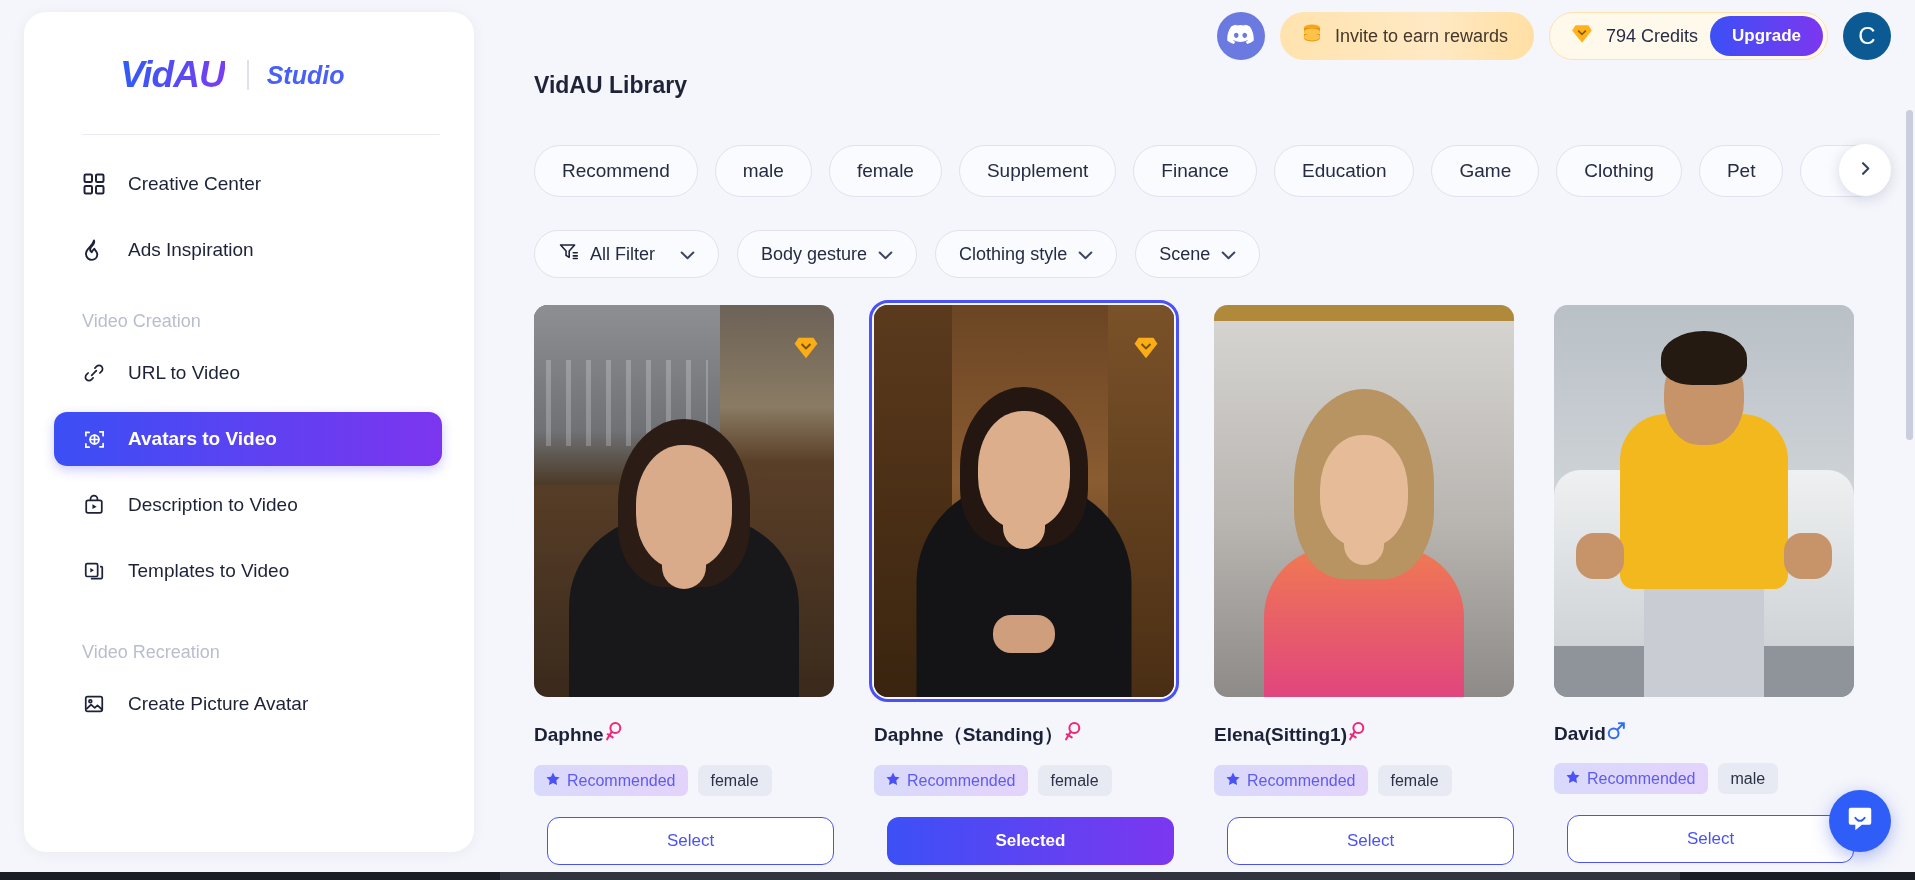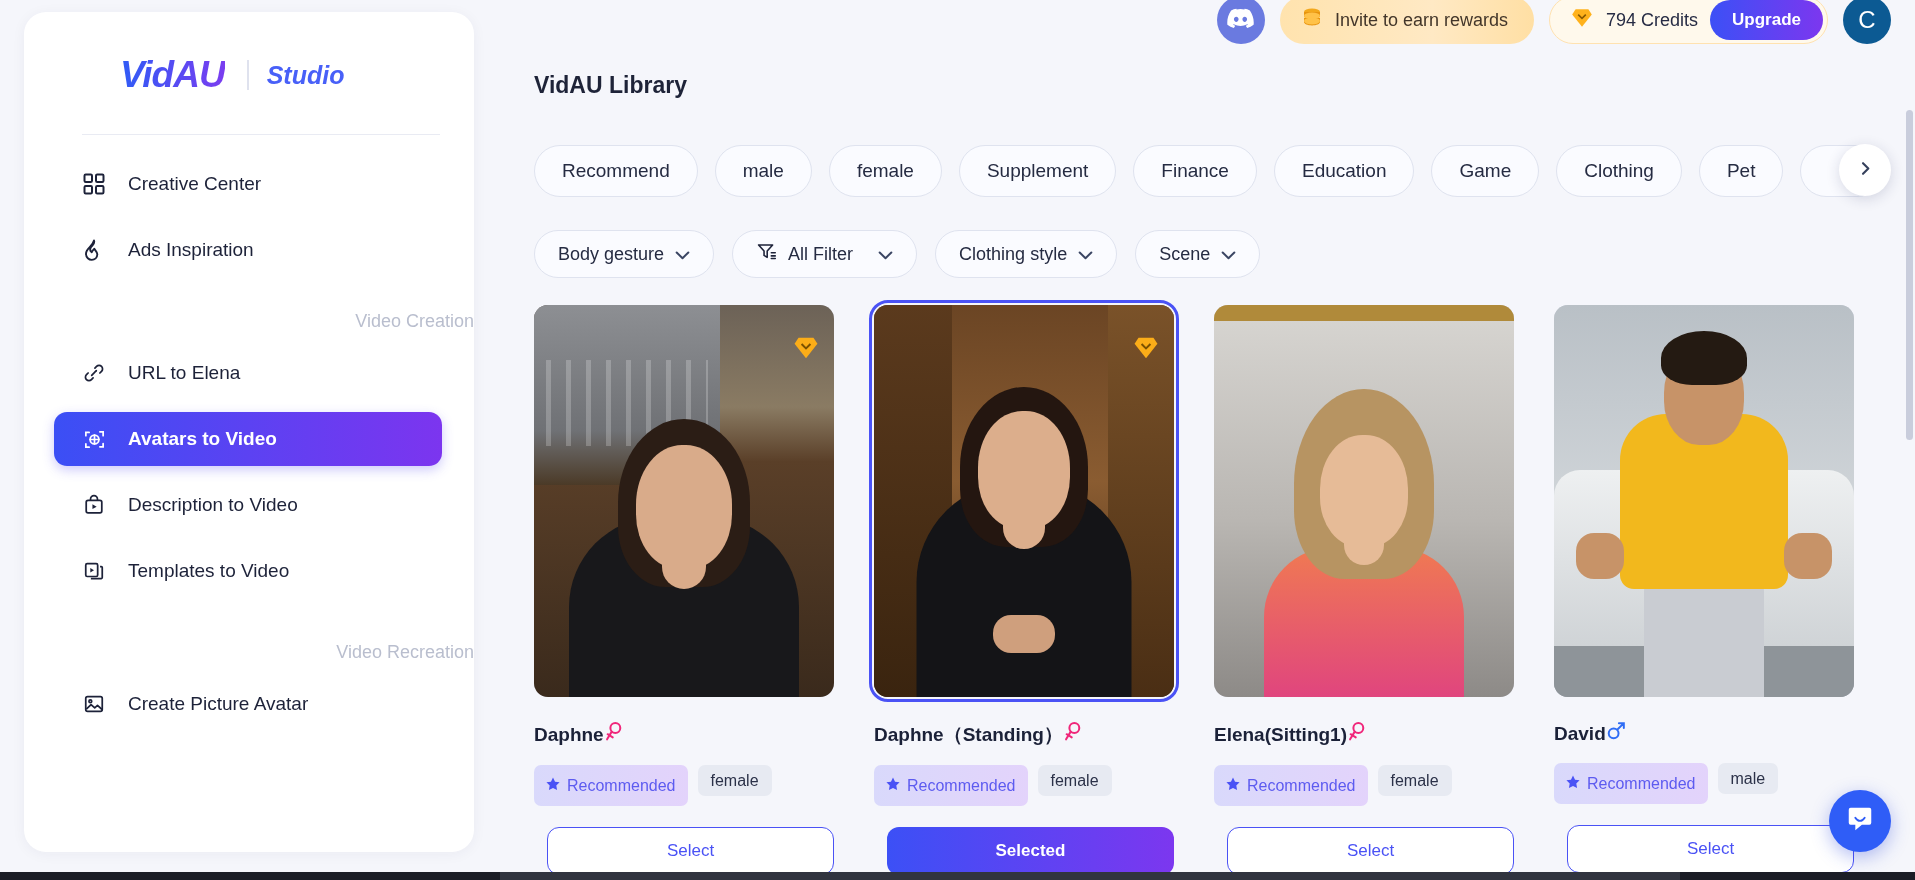--- a/index.html
+++ b/index.html
@@ -29,21 +29,21 @@
     color: transparent; text-align: right; -webkit-text-fill-color: transparent;
   }
   .brand-sep { width: 2px; height: 30px; background: #dfe2ee; margin: 0 18px 0 22px; }
   .brand-studio {
     font-size: 25px; font-weight: bold; font-style: italic; color: #4860f8;
   }
   .brand-rule {
     margin: 38px 34px 0 58px; height: 1px; background: #e9ebf3;
   }
 
-  .nav { padding: 22px 0 0 0; text-align: right; }
+  .nav { padding: 22px 0 0 0; }
   .nav-item {
     display: flex; align-items: center;
     height: 54px; margin: 0 32px 0 30px;
     padding-left: 28px;
     border-radius: 13px;
     color: #1d2239; font-size: 19px;
     cursor: pointer;
   }
   .nav-item + .nav-item { margin-top: 12px; }
   .nav-item .ic { width: 24px; height: 24px; margin-right: 22px; flex: none;
@@ -55,21 +55,21 @@
   }
   .nav-group {
     color: #b9bece; font-size: 18px;
     margin: 34px 0 14px 58px;
   }
   .nav-group.g2 { margin-top: 44px; }
 
   
   .header-right {
     position: absolute; right: 24px; top: 12px;
-    display: flex; align-items: flex-end; gap: 15px; height: 32px;
+    display: flex; align-items: flex-start; gap: 15px; height: 32px;
   }
   .discord-btn {
     width: 48px; height: 48px; border-radius: 50%;
     background: #6a7ae0; display: flex; align-items: center; justify-content: center;
     cursor: pointer;
   }
   .invite-pill {
     height: 48px; border-radius: 24px;
     background: linear-gradient(90deg,#ffe3ae 0%, #ffe9c4 60%, #ffdfa4 100%);
     display: flex; align-items: center; gap: 11px;
@@ -153,21 +153,21 @@
     position: absolute; right: 14px; top: 30px; z-index: 3;
   }
   .card-name {
     display: flex; align-items: center; 
     margin-top: 24px; font-size: 19px; font-weight: bold; color: #1b2138;
     white-space: nowrap;
   }
   .tags { display: flex; gap: 10px; margin-top: 17px; }
   .tag-rec {
     display: flex; align-items: center; gap: 7px;
-    height: 41px; padding: 0 12px; border-radius: 7px;
+    height: 31px; padding: 0 12px; border-radius: 7px;
     background: linear-gradient(90deg,#d9d9fb 0%, #e3d3fb 100%);
     color: #5d5bf0; font-size: 16px;
   }
   .tag-plain {
     height: 31px; padding: 0 13px; border-radius: 7px;
     background: #e7eaf2; color: #2b3148; font-size: 16px;
     display: flex; align-items: center;
   }
   .card-btn {
     margin-top: 21px; height: 48px; border-radius: 12px;
@@ -249,21 +249,21 @@
       <div class="nav-group">Video Creation</div>
 
       <div class="nav-item">
         <span class="ic">
           <svg width="22" height="22" viewBox="0 0 24 24" fill="none" stroke="#1d2239" stroke-width="1.9" stroke-linecap="round">
             <path d="M9.5 14.5l5-5"></path>
             <path d="M13 6.6l1.8-1.8a3.8 3.8 0 015.4 5.4L18.4 12"></path>
             <path d="M11 17.4l-1.8 1.8a3.8 3.8 0 01-5.4-5.4L5.6 12"></path>
           </svg>
         </span>
-        <span>URL to Elena</span>
+        <span>URL to Video</span>
       </div>
 
       <div class="nav-item active">
         <span class="ic">
           <svg width="23" height="23" viewBox="0 0 24 24" fill="none" stroke="#ffffff" stroke-width="1.8" stroke-linecap="round">
             <path d="M3 8V4.6h3.4M17.6 4h3.4V8M21 16.2v3.4h-3.4M6.4 20H3v-3.4"></path>
             <circle cx="12" cy="12" r="4.6"></circle>
             <path d="M12 7.4v9.2M7.4 12h9.2"></path>
           </svg>
         </span>
@@ -370,37 +370,37 @@
       <span>
         <svg width="17" height="17" viewBox="0 0 24 24" fill="none" stroke="#35405c" stroke-width="3" stroke-linecap="round" stroke-linejoin="round">
           <path d="M8.5 4.5L16 12l-7.5 7.5"></path>
         </svg>
       </span>
     </div>
 
     <div class="filter-row">
 
       <div class="fchip">
-        <span>Body gesture</span>
-        <span>
-          <svg width="15" height="9" viewBox="0 0 16 10" fill="none" stroke="#3a4563" stroke-width="2.2" stroke-linecap="round" stroke-linejoin="round">
-              <path d="M1.5 1.6L8 8l6.5-6.4"></path>
-            </svg>
-        </span>
-      </div>
-
-      <div class="fchip">
         <span>
           <svg width="21" height="21" viewBox="0 0 24 24" fill="none" stroke="#1d2239" stroke-width="1.8" stroke-linecap="round" stroke-linejoin="round">
             <path d="M3 4.5h16l-6.2 7v7.2l-3.6-2.2V11.5z"></path>
             <path d="M17.5 13.5H22M17.5 17H22M17.5 20H22"></path>
           </svg>
         </span>
         <span>All Filter</span>
         <span style="margin-left:14px">
+          <svg width="15" height="9" viewBox="0 0 16 10" fill="none" stroke="#3a4563" stroke-width="2.2" stroke-linecap="round" stroke-linejoin="round">
+              <path d="M1.5 1.6L8 8l6.5-6.4"></path>
+            </svg>
+        </span>
+      </div>
+
+      <div class="fchip">
+        <span>Body gesture</span>
+        <span>
           <svg width="15" height="9" viewBox="0 0 16 10" fill="none" stroke="#3a4563" stroke-width="2.2" stroke-linecap="round" stroke-linejoin="round">
               <path d="M1.5 1.6L8 8l6.5-6.4"></path>
             </svg>
         </span>
       </div>
 
       <div class="fchip">
         <span>Clothing style</span>
         <span>
           <svg width="15" height="9" viewBox="0 0 16 10" fill="none" stroke="#3a4563" stroke-width="2.2" stroke-linecap="round" stroke-linejoin="round">

